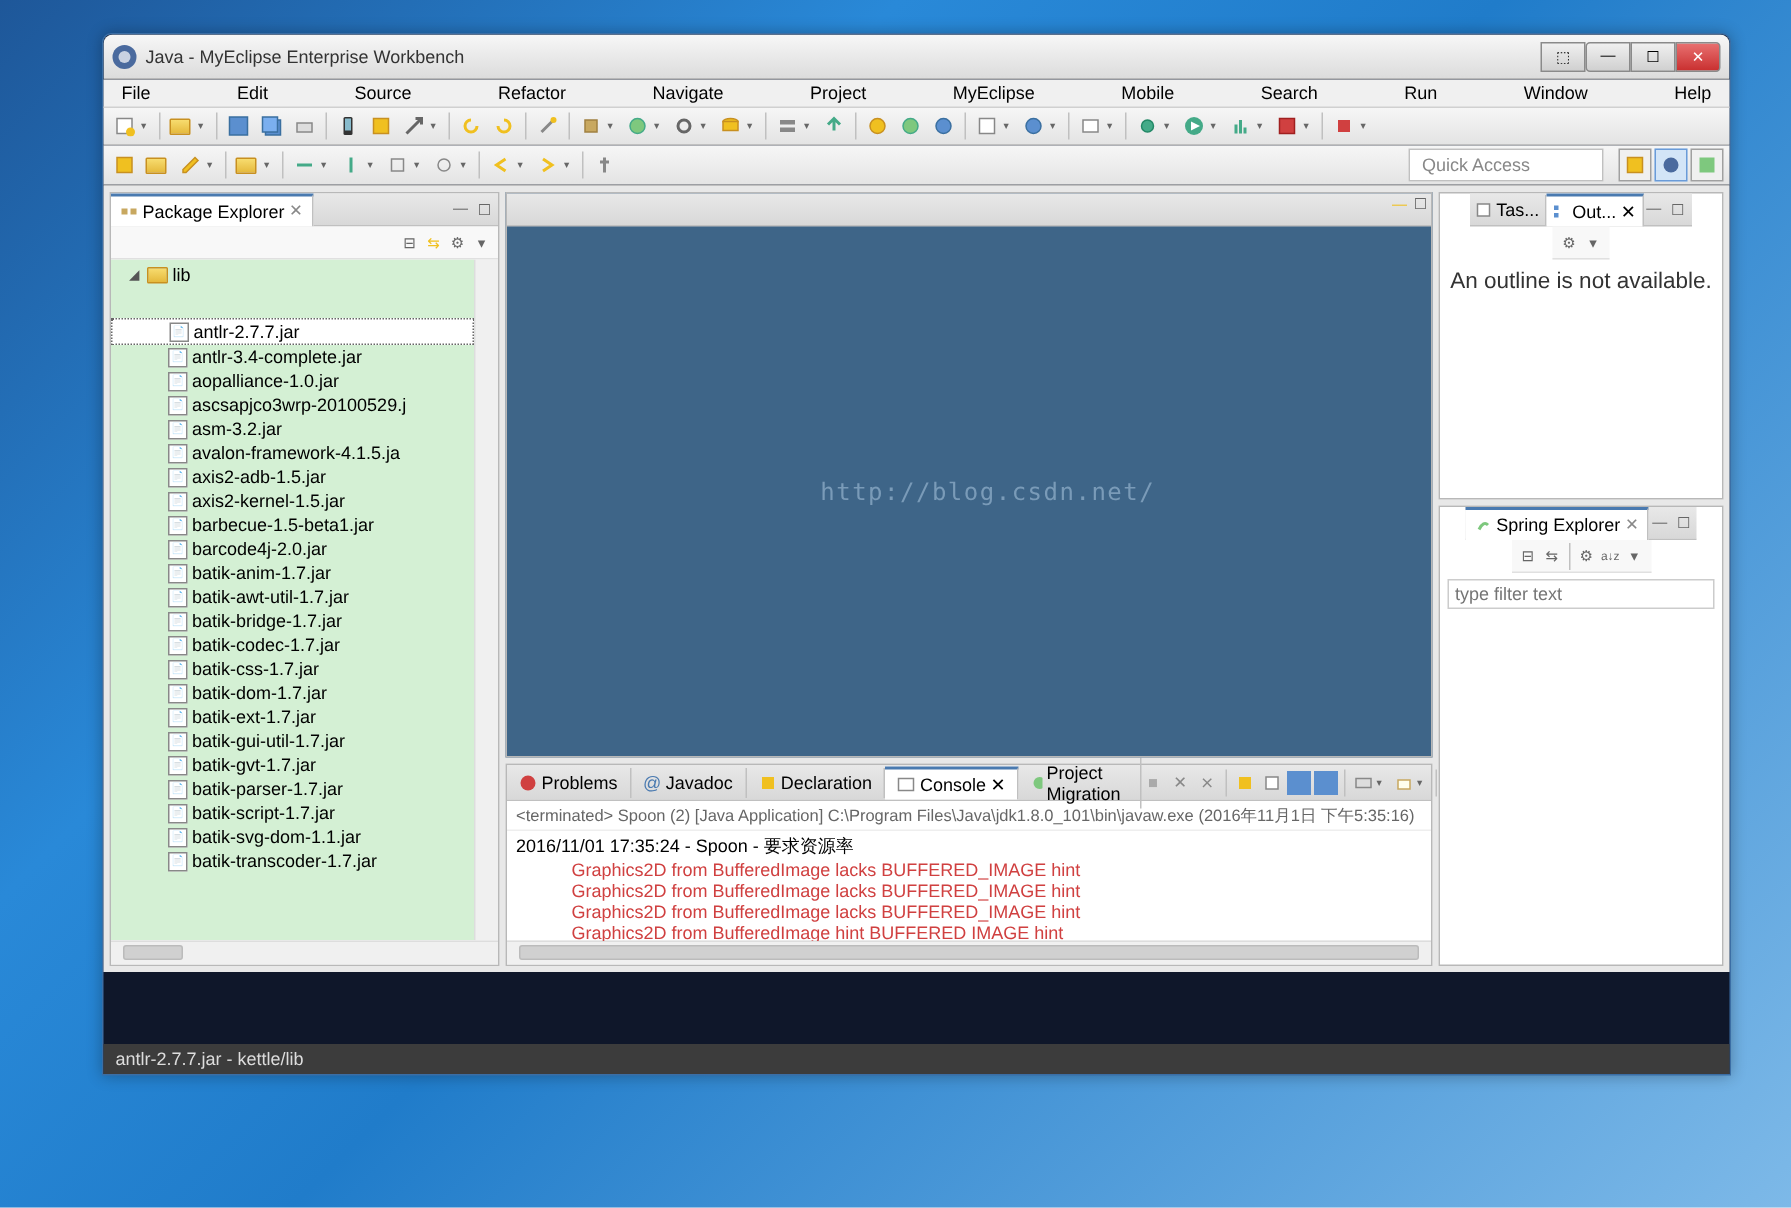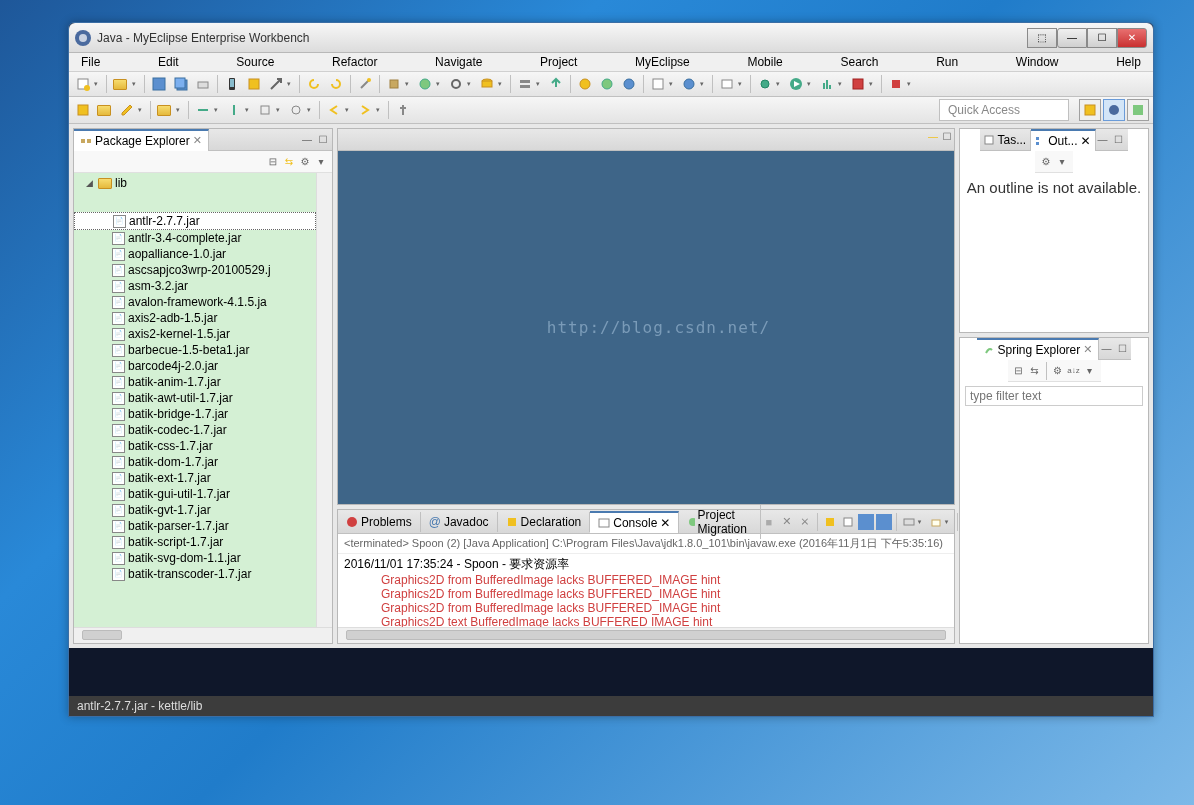--- a/index.html
+++ b/index.html
@@ -579,21 +579,21 @@
             <span class="tiny">—</span>
             <span class="tiny">☐</span>
           </div>
         </div>
         <div class="console-header">&lt;terminated&gt; Spoon (2) [Java Application] C:\Program Files\Java\jdk1.8.0_101\bin\javaw.exe (2016年11月1日 下午5:35:16)</div>
         <div class="console-body" id="console-body">
             <div class="console-line">2016/11/01 17:35:24 - Spoon - 要求资源率</div>
             <div class="console-line red">Graphics2D from BufferedImage lacks BUFFERED_IMAGE hint</div>
             <div class="console-line red">Graphics2D from BufferedImage lacks BUFFERED_IMAGE hint</div>
             <div class="console-line red">Graphics2D from BufferedImage lacks BUFFERED_IMAGE hint</div>
-            <div class="console-line red">Graphics2D text BufferedImage lacks BUFFERED IMAGE hint</div>
+            <div class="console-line red">Graphics2D from BufferedImage hint BUFFERED IMAGE hint</div>
           </div>
         <div class="hscroll">
             <div class="hscroll-thumb" style="width:600px"></div>
           </div>
       </div>
     </div>
 
     <div class="right-panel">
       <div class="rview top">
         <div class="view-tabs">

